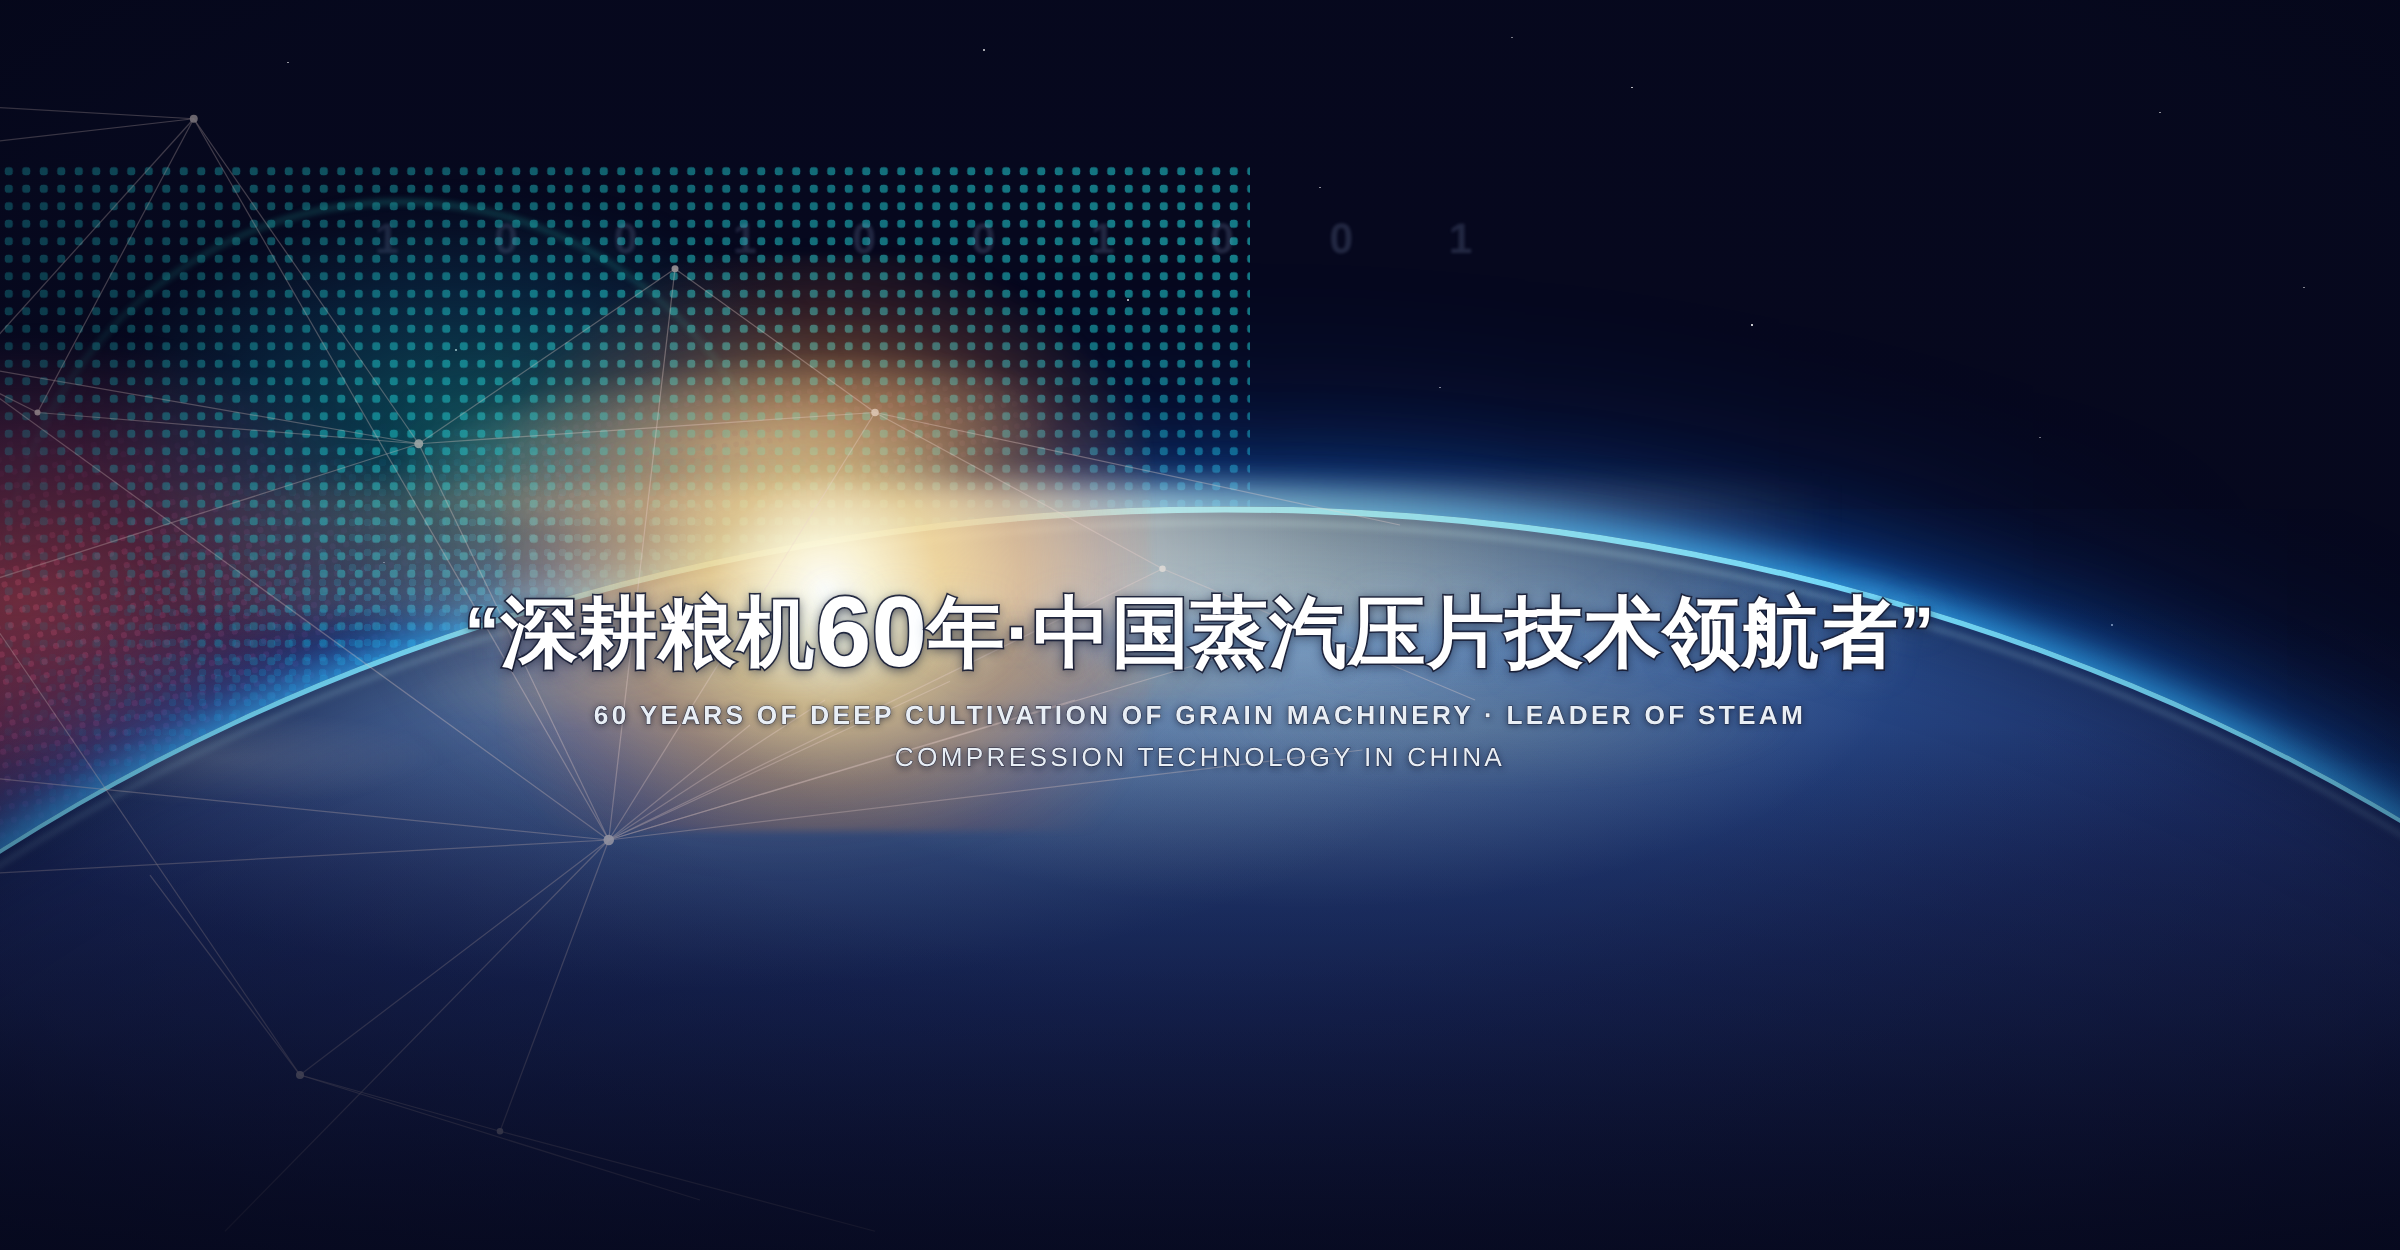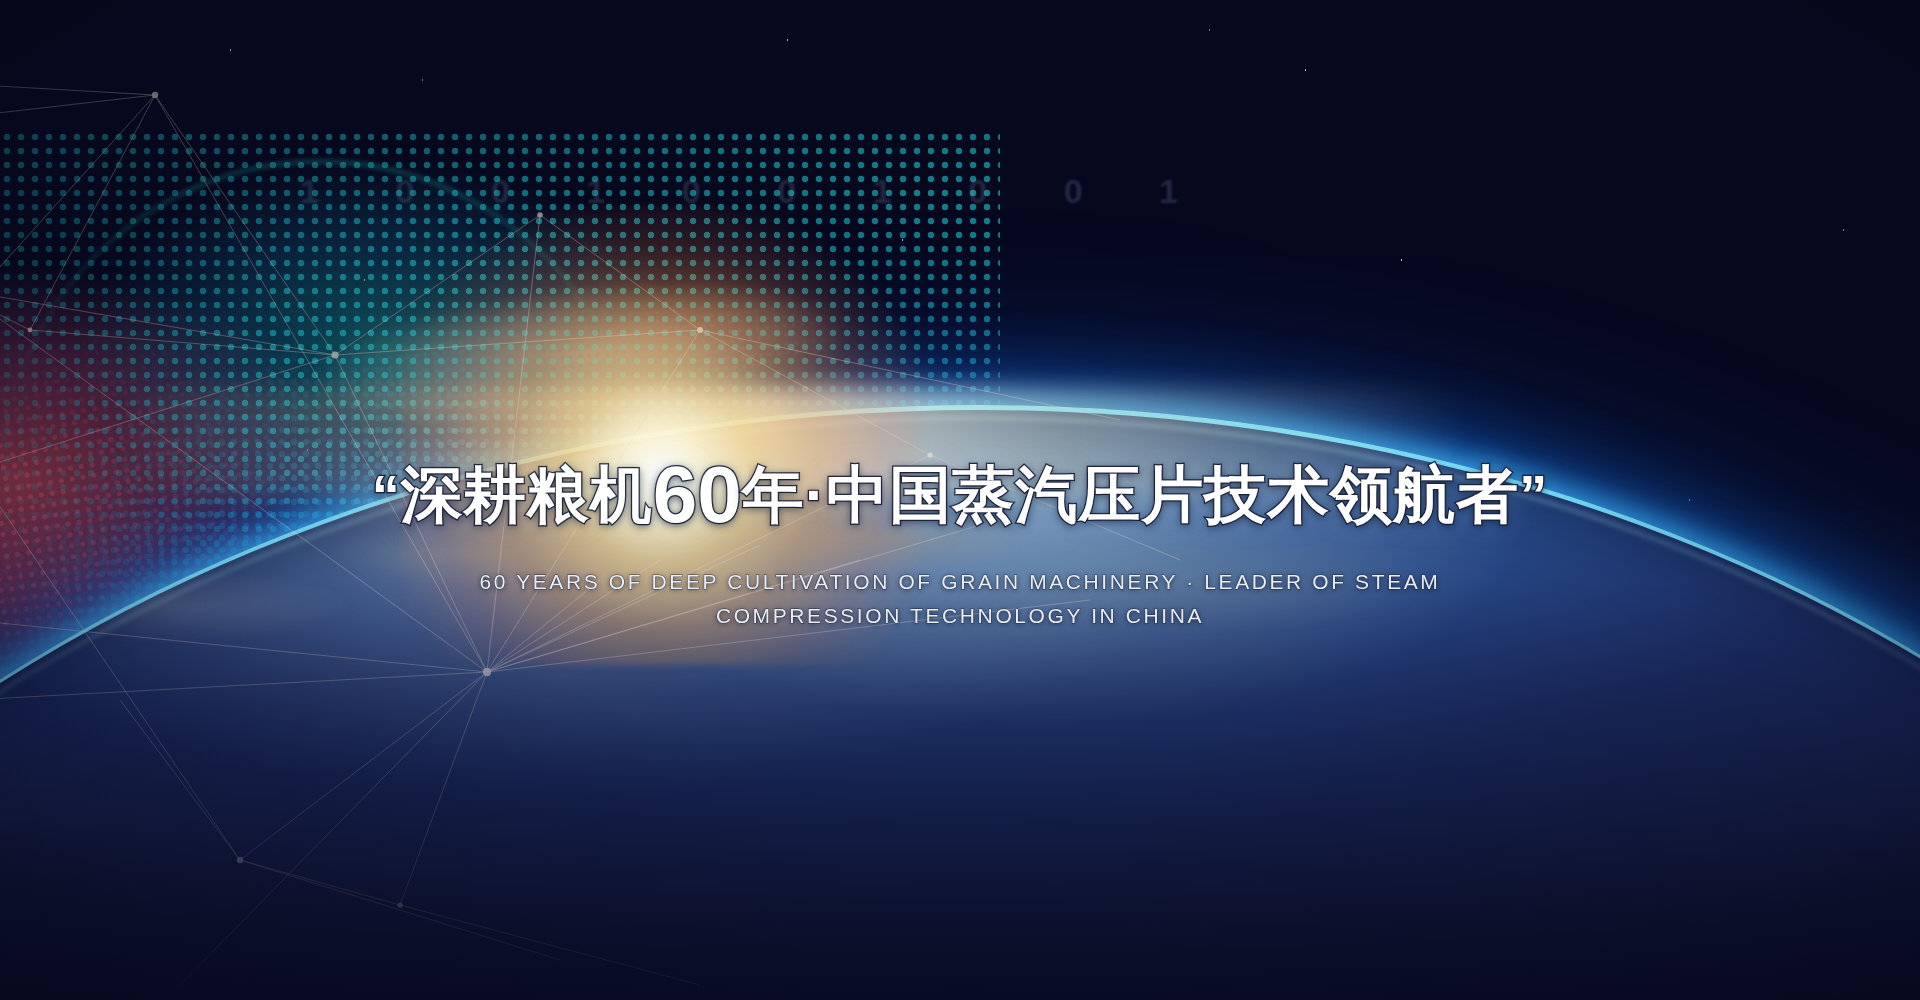--- a/index.html
+++ b/index.html
@@ -231,21 +231,21 @@
     background:
       radial-gradient(ellipse 78% 80% at 50% 48%, transparent 36%, rgba(6,9,28,.30) 74%, rgba(4,6,22,.70) 100%);
   }
   #bottom-fade {
     background:linear-gradient(180deg, transparent 58%, rgba(7,10,32,.45) 82%, rgba(5,7,26,.80) 100%);
   }
 
   
   #text-block {
     position:absolute;
-    left:0; right:0; top:455px;
+    left:0; right:0; top:466px;
     text-align:center;
     z-index:20;
   }
 
   #headline {
     display:inline-block;
     white-space:nowrap;
     color:#ffffff;
     font-family:"Liberation Sans", sans-serif;
     font-weight:700;
@@ -270,21 +270,21 @@
     color:#e8eef5;
     font-family:"Liberation Sans", sans-serif;
     font-size:21px;
     font-weight:400;
     letter-spacing:2.6px;
     line-height:1.45;
     -webkit-text-stroke:.8px rgba(30,34,58,.8);
     paint-order:stroke fill;
     text-shadow:0 1px 5px rgba(10,16,40,.75);
   }
-  #sub1 { margin-top:32px; }
+  #sub1 { margin-top:12px;font-weight:bold; }
   #sub2 { margin-top:4px; }
 </style>
 </head>
 <body>
 
 <div id="banner">
 
   <div class="layer" id="sky"></div>
   <div class="layer" id="stars"></div>
 

